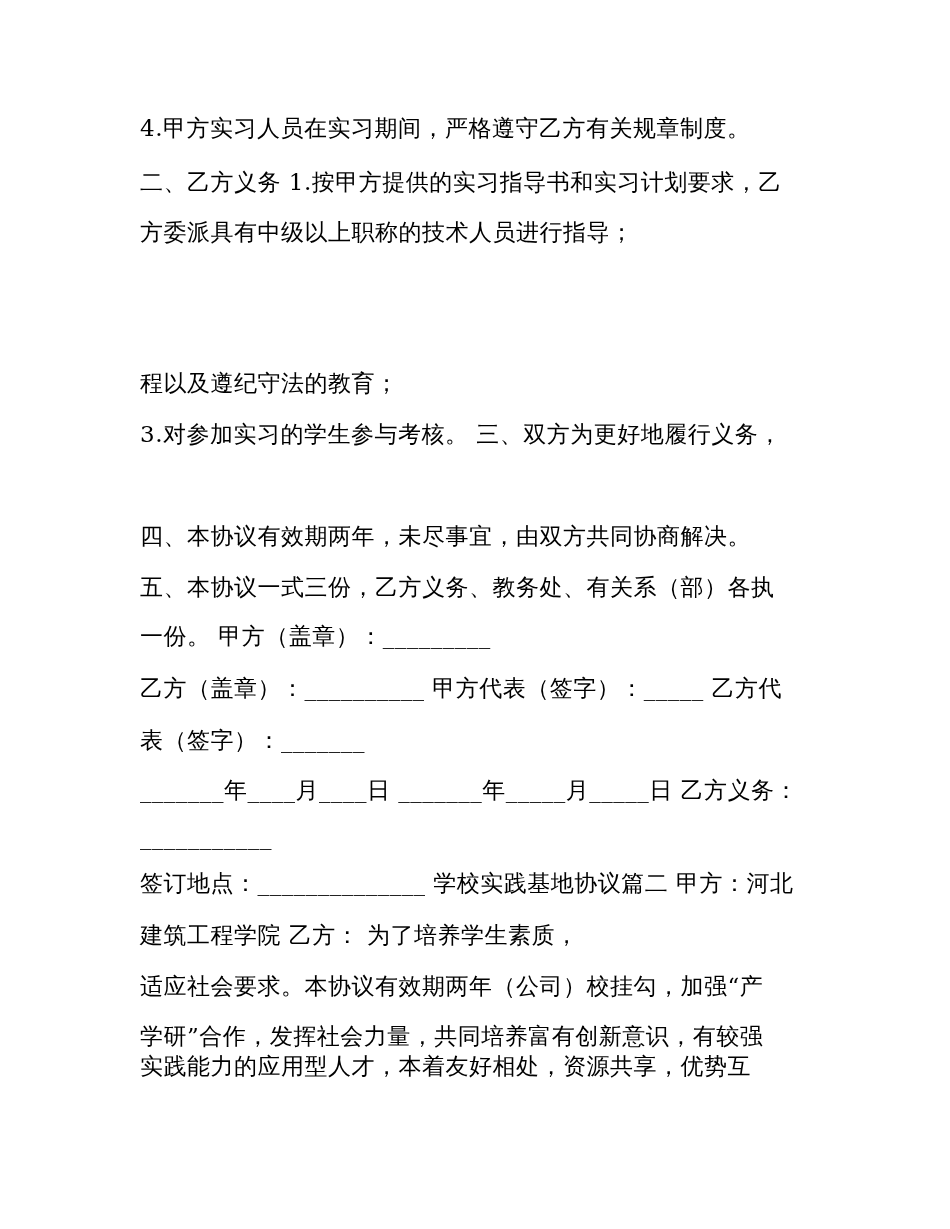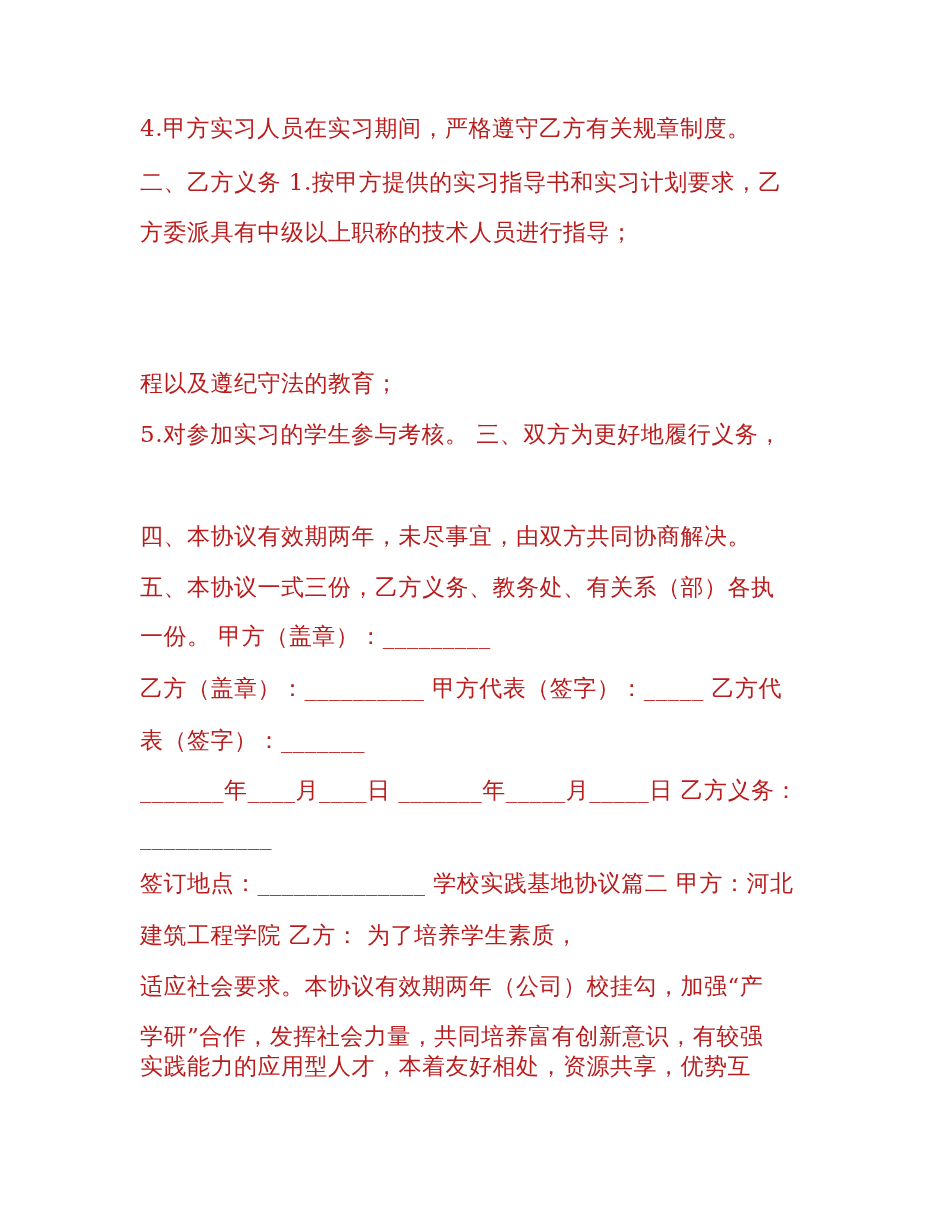--- a/index.html
+++ b/index.html
@@ -19,35 +19,35 @@
       top: 0;
       width: 950px;
       height: 1229px;
       background: #ffffff;
     }
     .line {
       position: absolute;
       left: 140px;
       font-family: "DejaVu Serif", "Liberation Serif", serif;
       font-size: 23px;
-      color: #b91c1c;
+      color: #000000;
       white-space: nowrap;
       line-height: 30px;
       letter-spacing: 0.5px;
     }
   </style>
 </head>
 <body>
 
 <div class="page">
   <div class="line" style="top:113px">4.甲方实习人员在实习期间，严格遵守乙方有关规章制度。</div>
   <div class="line" style="top:167px">二、乙方义务 1.按甲方提供的实习指导书和实习计划要求，乙</div>
   <div class="line" style="top:217px">方委派具有中级以上职称的技术人员进行指导；</div>
   <div class="line" style="top:368px">程以及遵纪守法的教育；</div>
-  <div class="line" style="top:419px">5.对参加实习的学生参与考核。 三、双方为更好地履行义务，</div>
+  <div class="line" style="top:419px">3.对参加实习的学生参与考核。 三、双方为更好地履行义务，</div>
   <div class="line" style="top:521px">四、本协议有效期两年，未尽事宜，由双方共同协商解决。</div>
   <div class="line" style="top:572px">五、本协议一式三份，乙方义务、教务处、有关系（部）各执</div>
   <div class="line" style="top:621px">一份。 甲方（盖章）：_________</div>
   <div class="line" style="top:673px">乙方（盖章）：__________ 甲方代表（签字）：_____ 乙方代</div>
   <div class="line" style="top:725px">表（签字）：_______</div>
   <div class="line" style="top:775px">_______年____月____日 _______年_____月_____日 乙方义务：</div>
   <div class="line" style="top:822px">___________</div>
   <div class="line" style="top:868px">签订地点：______________ 学校实践基地协议篇二 甲方：河北</div>
   <div class="line" style="top:920px">建筑工程学院 乙方： 为了培养学生素质，</div>
   <div class="line" style="top:971px">适应社会要求。本协议有效期两年（公司）校挂勾，加强“产</div>

